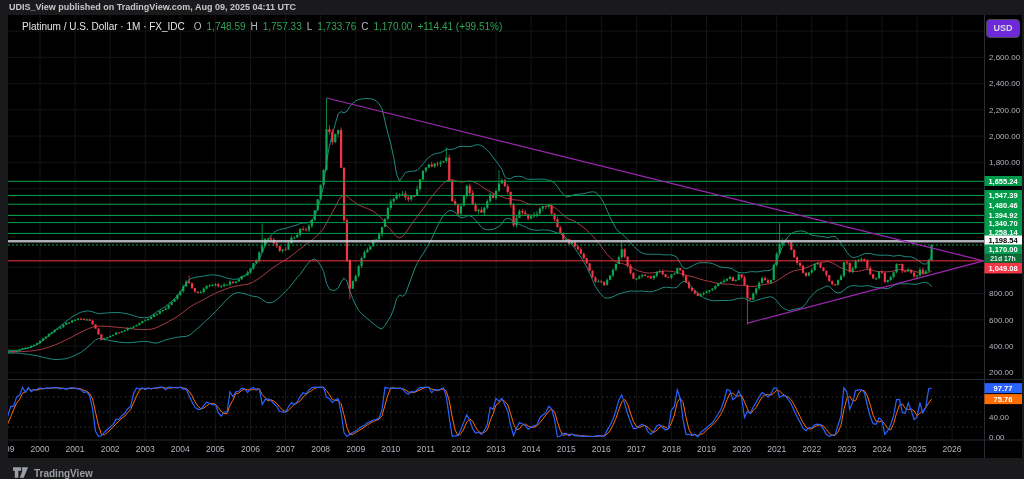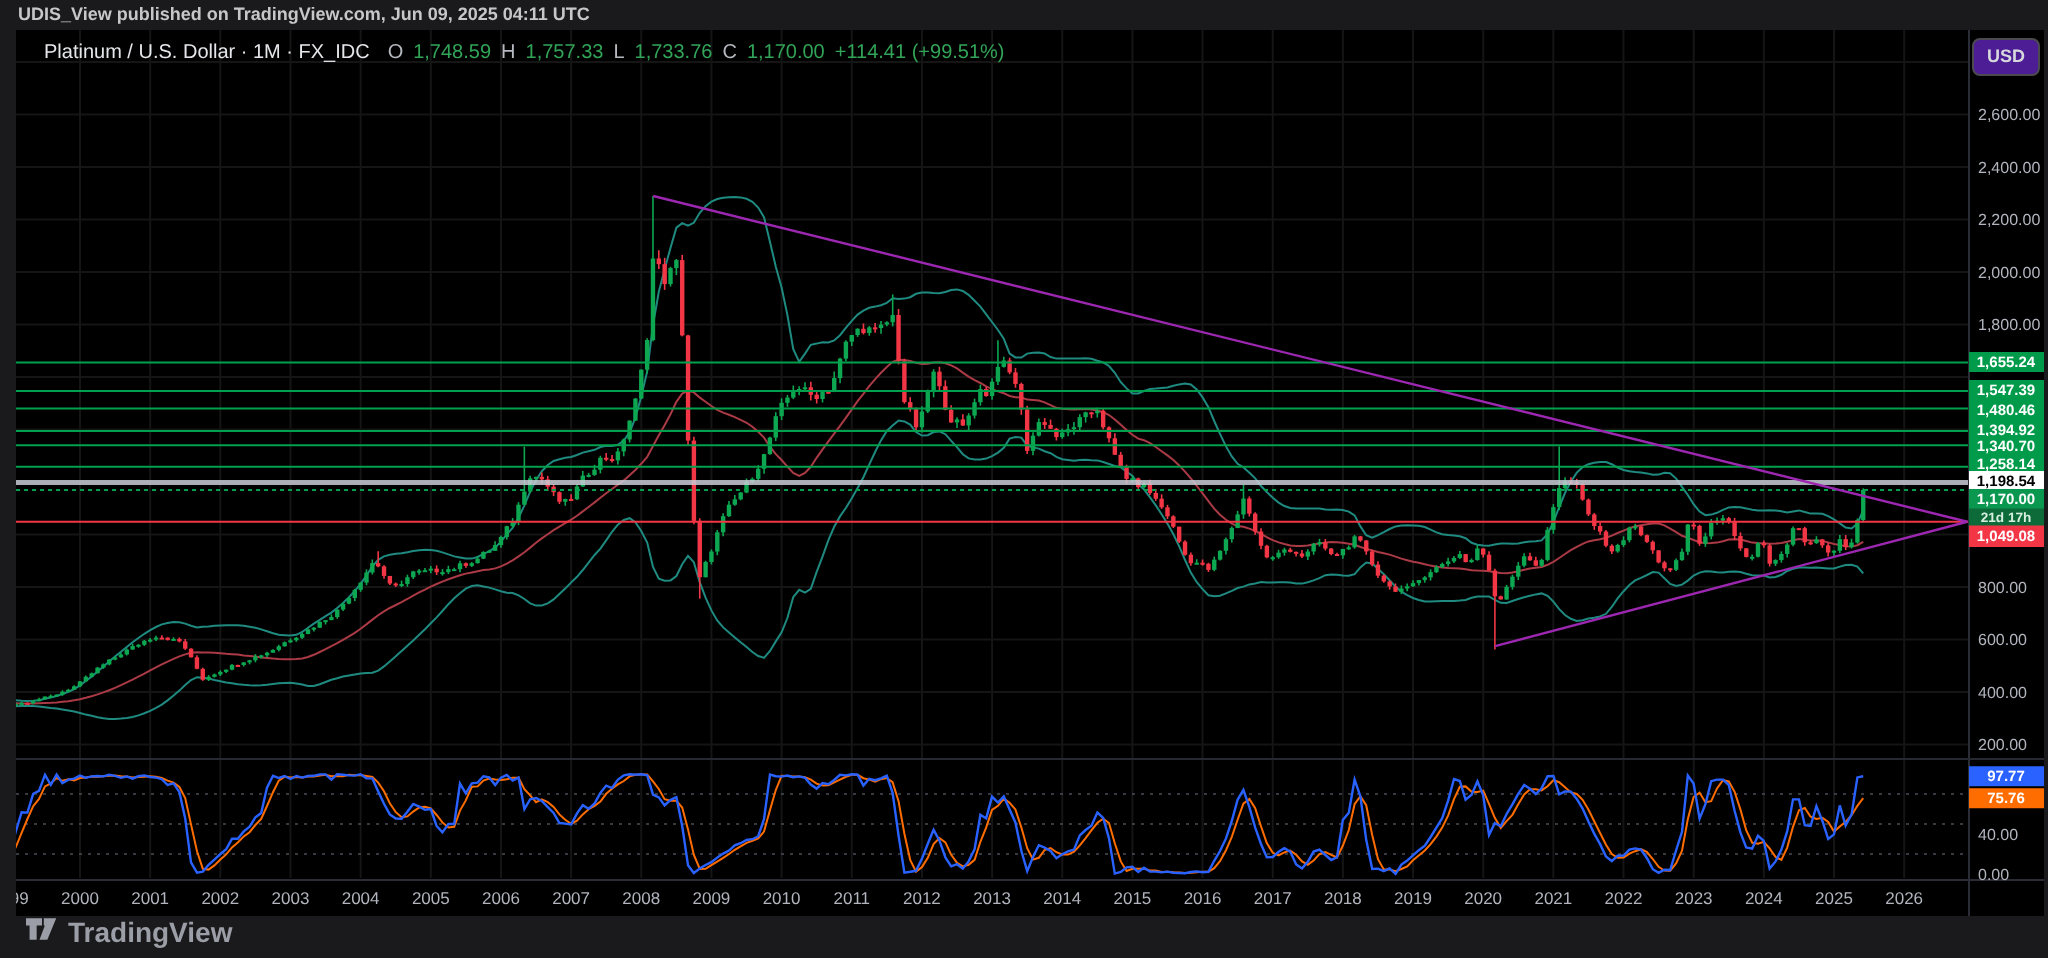--- a/index.html
+++ b/index.html
@@ -9,32 +9,32 @@
        color:#c7c7c9;font-size:9px;font-weight:700;line-height:15px;padding-left:9px;
        box-sizing:border-box;white-space:nowrap}
   .chart{position:absolute;left:8px;top:15px;width:1014px;height:443px;background:#000}
   .chart svg{display:block;overflow:hidden}
   .legend{position:absolute;left:14px;top:6px;display:flex;gap:5px;align-items:flex-end;
        font-size:10px;color:#d8dade;white-space:nowrap;pointer-events:none}
   .legend .ttl{color:#e4e6ea;font-weight:400;margin-right:4px}
   .legend .ltr{color:#b7b9c0}
   .legend .val{color:#31a457}
   .legend .chg{color:#31a457}
-  .usd-btn{position:absolute;top:4px;right:2px;width:34px;height:19px;background:#4c1d95;
+  .usd-btn{position:absolute;top:4px;right:2px;width:34px;height:19px;background:#6d28d9;
        border:1px solid #4a4a4f;border-radius:4px;color:#d6d8dd;font-size:9px;font-weight:700;
        text-align:center;line-height:17px;box-sizing:border-box;cursor:pointer}
   .footer{position:absolute;left:0;top:458px;width:1024px;height:21px;background:#1a1a1c;
-       display:flex;align-items:flex-start;gap:5px;padding-left:13px;box-sizing:border-box;
-       color:#9b9ea6;font-size:14px;font-weight:700}
+       display:flex;align-items:flex-end;gap:5px;padding-left:13px;box-sizing:border-box;
+       color:#9b9ea6;font-size:10px;font-weight:700}
 </style>
 </head>
 <body>
 
 <div class="statusbar">
-  <span>UDIS_View published on TradingView.com, Jun 09, 2025 04:11 UTC</span>
+  <span>UDIS_View published on TradingView.com, Aug 09, 2025 04:11 UTC</span>
 </div>
 
 <div class="chart">
   <svg id="chart-svg" width="1014" height="443" viewBox="0 0 1014 443">
       <defs>
         <clipPath id="mc">
           <rect x="0" y="0" width="976" height="363"></rect>
         </clipPath>
         <clipPath id="sc">
           <rect x="0" y="365" width="976" height="60"></rect>

